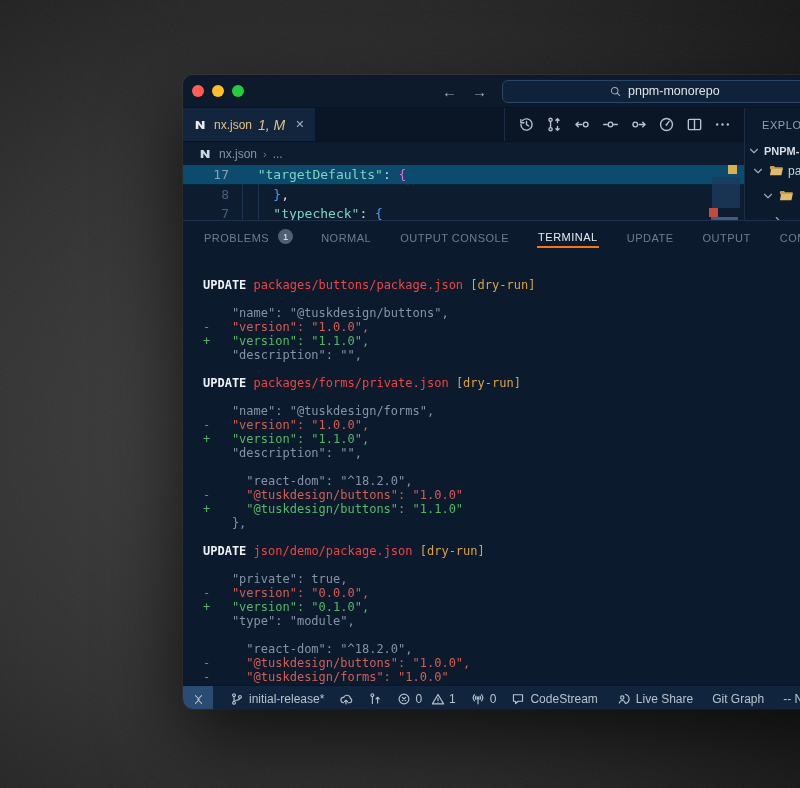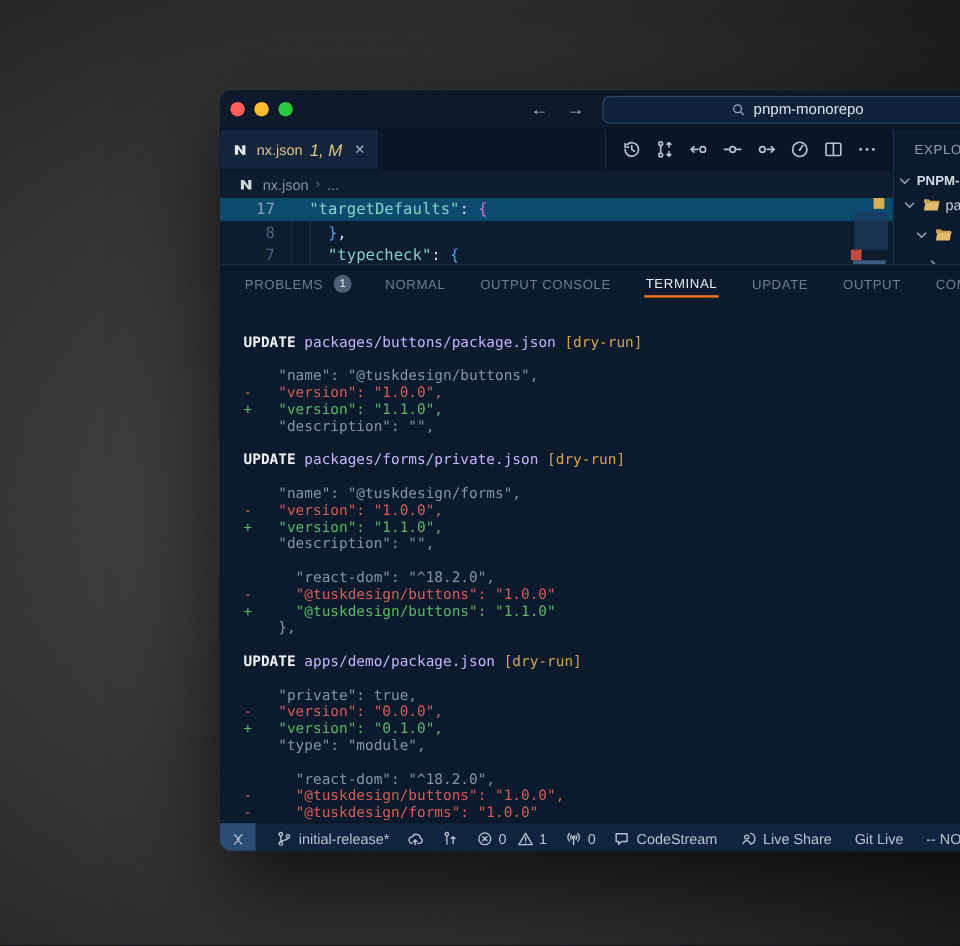--- a/index.html
+++ b/index.html
@@ -66,21 +66,21 @@
   .ptabs{height:33px;flex:none;display:flex;align-items:center;gap:27px;padding-left:20px;
     font-size:11px;letter-spacing:.5px;color:#6d7e93;}
   .ptab{display:flex;align-items:flex-start;cursor:default;}
   .ptab .lbl{padding:3px 1px;}
   .ptab.active .lbl{color:#e9edf2;border-bottom:2px solid #f97316;}
   .pbadge{margin-left:8px;width:15px;height:15px;border-radius:50%;background:#4f6076;color:#e9eef4;
     font-size:9.5px;display:flex;align-items:center;justify-content:center;letter-spacing:0;}
   .terminal{flex:1;padding:24px 0 0 20px;font-family:"DejaVu Sans Mono",monospace;font-size:12px;overflow:hidden;}
   .tline{height:14px;line-height:14px;white-space:pre;}
   .t-d{color:#8494a8}.t-r{color:#d15f58}.t-g{color:#58b768}.t-y{color:#d9a24e}
-  .t-w{color:#c4b5fd}.t-b{color:#eef2f6;font-weight:bold;}
+  .t-w{color:#ef4444}.t-b{color:#eef2f6;font-weight:bold;}
   
   .statusbar{height:26px;flex:none;display:flex;align-items:center;background:#10253d;
     border-top:1px solid #0a1626;font-size:12px;color:#b7c2cf;gap:15px;padding-right:28px;}
   .sitem{display:flex;align-items:center;gap:5px;white-space:nowrap;cursor:default;}
   .sitem svg{width:14px;height:14px;}
   .s-tile{width:30px;height:26px;background:#2a4c72;display:flex;align-items:center;justify-content:center;
     margin-right:2px;flex:none;}
   .s-tile svg{width:13px;height:13px;}
   .sright{margin-left:auto;display:flex;align-items:center;gap:19px;}
   .sparts{display:flex;align-items:center;gap:9px;}
@@ -305,21 +305,21 @@
           <div class="tline"><span class="t-d">    "name": "@tuskdesign/forms",</span></div>
           <div class="tline"><span class="t-r">-   "version": "1.0.0",</span></div>
           <div class="tline"><span class="t-g">+   "version": "1.1.0",</span></div>
           <div class="tline"><span class="t-d">    "description": "",</span></div>
           <div class="tline">&nbsp;</div>
           <div class="tline"><span class="t-d">      "react-dom": "^18.2.0",</span></div>
           <div class="tline"><span class="t-r">-     "@tuskdesign/buttons": "1.0.0"</span></div>
           <div class="tline"><span class="t-g">+     "@tuskdesign/buttons": "1.1.0"</span></div>
           <div class="tline"><span class="t-d">    },</span></div>
           <div class="tline">&nbsp;</div>
-          <div class="tline"><span class="t-b">UPDATE</span><span class="t-w"> apps/demo/package.json </span><span class="t-y">[dry-run]</span></div>
+          <div class="tline"><span class="t-b">UPDATE</span><span class="t-w"> json/demo/package.json </span><span class="t-y">[dry-run]</span></div>
           <div class="tline">&nbsp;</div>
           <div class="tline"><span class="t-d">    "private": true,</span></div>
           <div class="tline"><span class="t-r">-   "version": "0.0.0",</span></div>
           <div class="tline"><span class="t-g">+   "version": "0.1.0",</span></div>
           <div class="tline"><span class="t-d">    "type": "module",</span></div>
           <div class="tline">&nbsp;</div>
           <div class="tline"><span class="t-d">      "react-dom": "^18.2.0",</span></div>
           <div class="tline"><span class="t-r">-     "@tuskdesign/buttons": "1.0.0",</span></div>
           <div class="tline"><span class="t-r">-     "@tuskdesign/forms": "1.0.0"</span></div>
         </div>
@@ -410,21 +410,21 @@
             <span style="display: flex;">
               <svg viewBox="0 0 16 16" fill="none" stroke="currentColor" stroke-width="1.3" stroke-linecap="round" stroke-linejoin="round">
                 <path d="M9.6 2.9a5.2 5.2 0 0 1 0 10.2"></path>
                 <circle cx="6" cy="6.4" r="1.9"></circle>
                 <path d="M2.6 12.6c.6-1.9 1.9-2.9 3.4-2.9s2.8 1 3.4 2.9"></path>
               </svg>
             </span>
             <span>Live Share</span>
           </div>
           <div class="sitem">
-            <span>Git Live</span>
+            <span>Git Graph</span>
           </div>
           <div class="sitem">
             <span>-- NORMAL --</span>
           </div>
         </div>
     </div>
 
   </div>
 </div>
 

